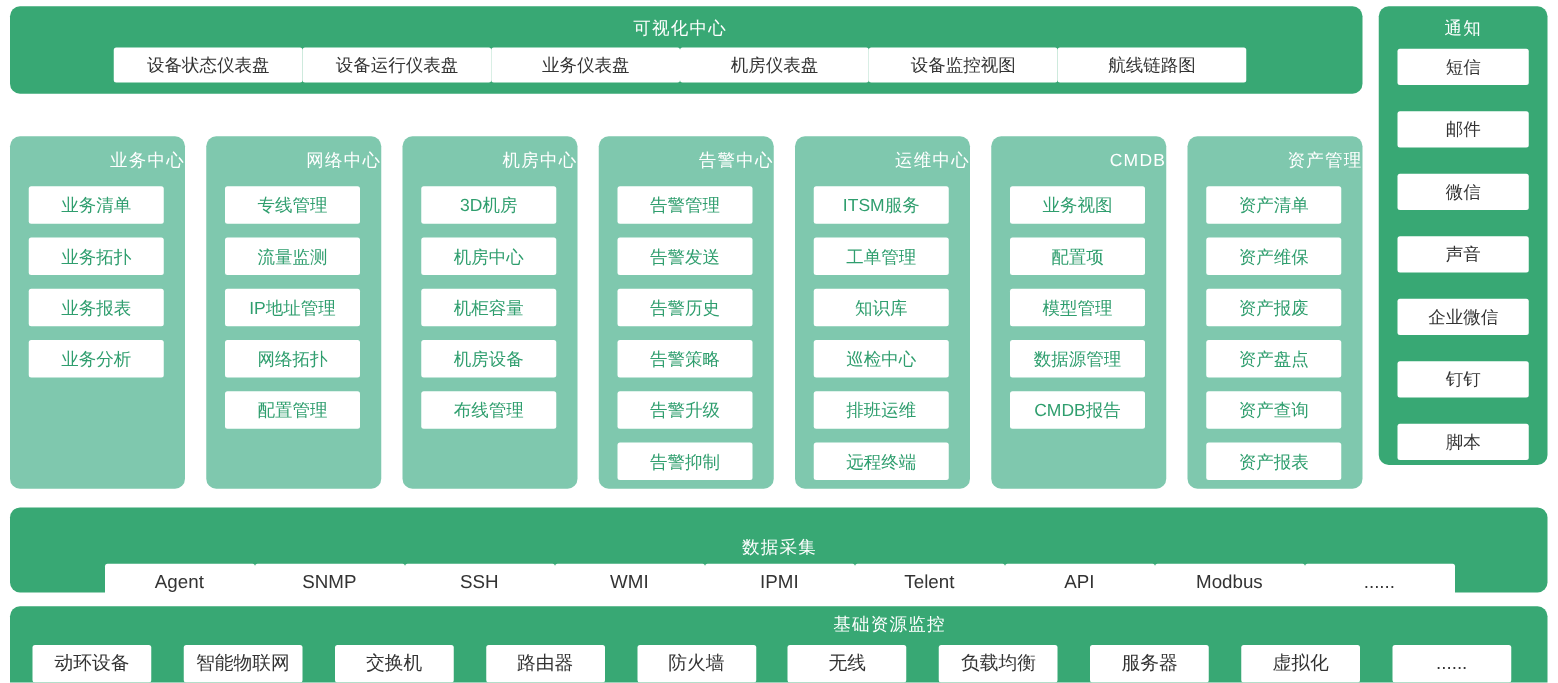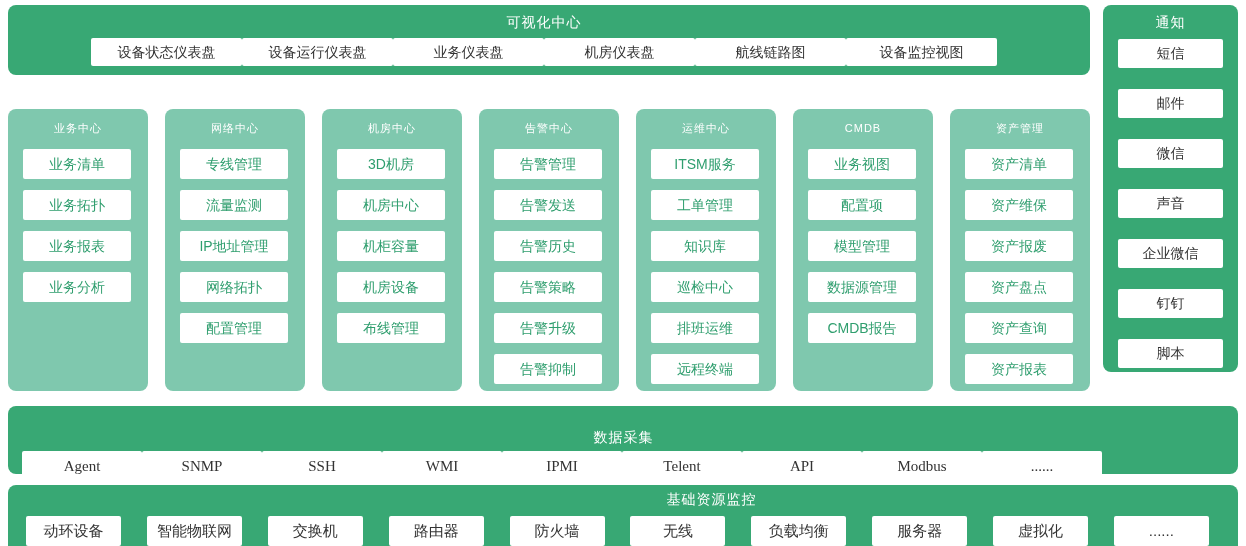--- a/index.html
+++ b/index.html
@@ -31,41 +31,41 @@
     font-size: 14px;
   }
   .viz-btn { width: 151px; height: 28px; line-height: 28px; }
 
   
   .centers-grid { display: grid; grid-template-columns: repeat(7, 1fr); gap: 17px; height: 282px; }
   .center-panel {
     background: var(--light-green, #7fc8ae);
     border-radius: 8px; padding-top: 10px;
   }
-  .center-title { color: #ffffff; font-size: 11px; text-align: center; height: 18px; line-height: 18px; letter-spacing: 1px; }
+  .center-title { color: #ffffff; font-size: 14px; text-align: right; height: 18px; line-height: 18px; letter-spacing: 1px; }
   .center-btn {
     background: var(--button-bg, #ffffff);
     color: var(--button-text-green, #2f9e6e);
     height: 30px; line-height: 30px; margin: 11px 17px 0 15px;
     text-align: center; font-size: 14px; border-radius: 2px;
   }
   .center-btn.first { margin-top: 12px; }
 
   
   .notif-panel {
     width: 135px; height: 367px; flex: none;
     background: var(--primary-green, #38a874);
     border-radius: 8px; padding-top: 8px;
   }
   .notif-btn { height: 29px; line-height: 29px; margin: 21px 15px 0; }
   .notif-btn.first { margin-top: 8px; }
 
   
   .collect-band { margin-top: 15px; height: 68px; padding: 22px 13px 0 14px; }
-  .collect-buttons { display: flex; justify-content: flex-start; margin-top: 5px; font-family: Liberation Serif, serif; }
+  .collect-buttons { display: flex; justify-content: center; margin-top: 5px; }
   .collect-btn { width: 120px; height: 30px; line-height: 30px; font-size: 15px; }
 
   
   .monitor-band { margin-top: 11px; height: 69px; padding: 5px 29px 0 18px; }
   .monitor-title { transform: translateX(94px); }
   .monitor-buttons { display: flex; justify-content: space-between; margin-top: 8px; }
   .monitor-btn { width: 95px; height: 30px; line-height: 30px; font-size: 15px; }
 
   
   .bottom-strip {
@@ -82,22 +82,22 @@
   <div class="upper">
     <div class="left-stack">
 
       <div class="band top-band">
         <div class="band-title">可视化中心</div>
         <div class="viz-buttons">
           <div class="white-btn viz-btn">设备状态仪表盘</div>
           <div class="white-btn viz-btn">设备运行仪表盘</div>
           <div class="white-btn viz-btn">业务仪表盘</div>
           <div class="white-btn viz-btn">机房仪表盘</div>
+          <div class="white-btn viz-btn">设备监控视图</div>
           <div class="white-btn viz-btn">航线链路图</div>
-          <div class="white-btn viz-btn">设备监控视图</div>
         </div>
       </div>
 
       <div class="centers-grid">
 
         <div class="center-panel">
           <div class="center-title">业务中心</div>
           <div class="center-btn first">业务清单</div>
           <div class="center-btn">业务拓扑</div>
           <div class="center-btn">业务报表</div>

